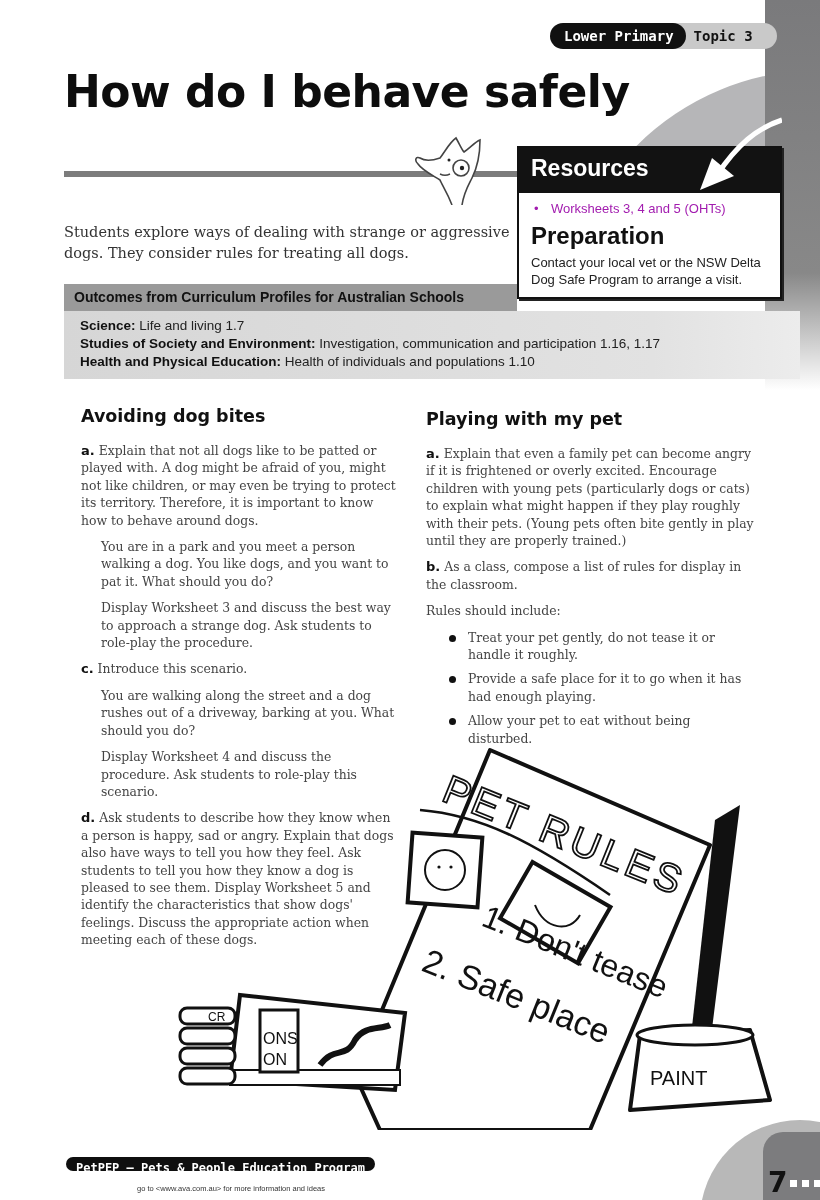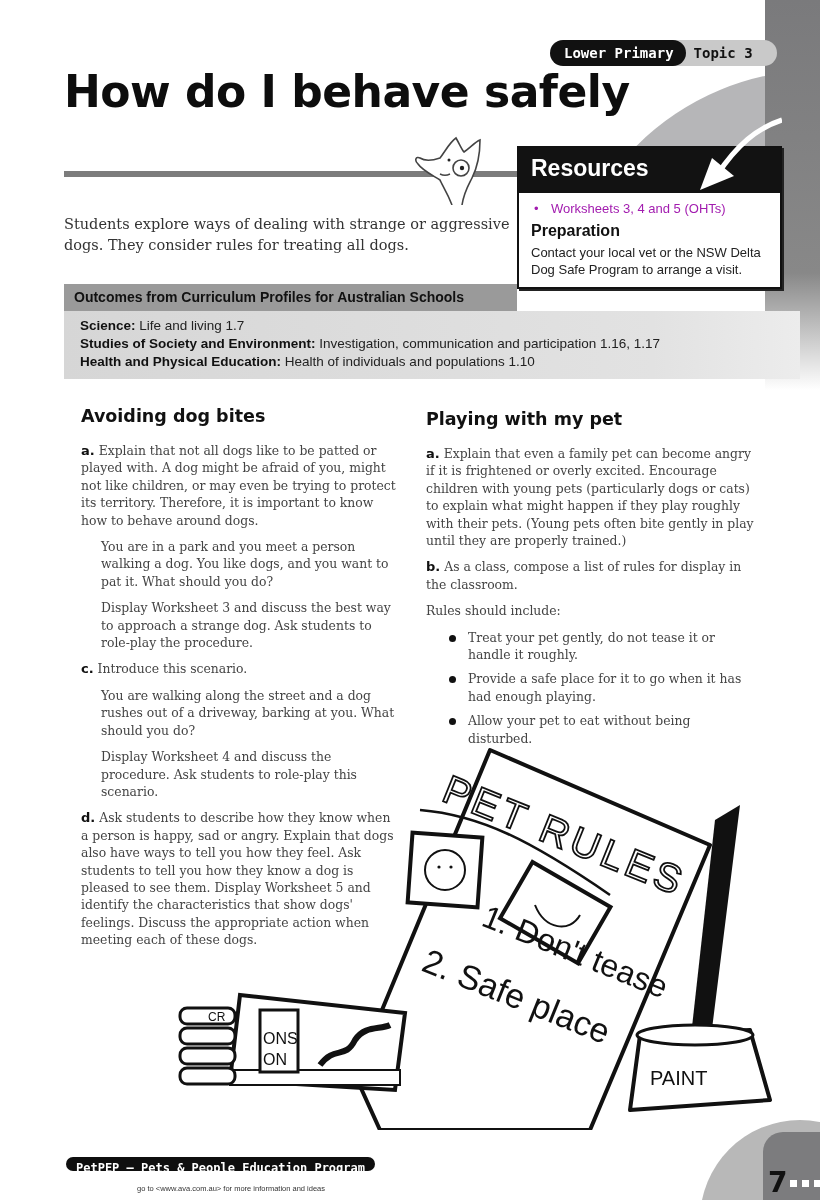--- a/index.html
+++ b/index.html
@@ -5,41 +5,41 @@
   html, body { margin: 0; padding: 0; }
   body { width: 820px; height: 1200px; position: relative; background: #ffffff; overflow: hidden; font-family: "DejaVu Sans", sans-serif; color: #1a1a1a; }
 
   
   .band-top { position: absolute; left: 765px; top: 0; width: 55px; height: 390px; background: linear-gradient(to bottom, #7a7a7c 0%, #888 70%, rgba(255,255,255,0) 100%); }
   .arc-top { position: absolute; left: 560px; top: 70px; width: 520px; height: 520px; border-radius: 50%; background: #b6b6b8; clip-path: polygon(0 0, 205px 0, 205px 80px, 0 80px); }
   .arc-bottom { position: absolute; left: 700px; top: 1120px; width: 200px; height: 200px; border-radius: 50%; background: #b8b8b8; }
   .arc-bottom-dark { position: absolute; left: 763px; top: 1132px; width: 80px; height: 80px; background: #7c7c7e; border-top-left-radius: 20px; }
 
   
-  .topic-tag { position: absolute; left: 550px; top: 23px; height: 43px; display: flex; align-items: flex-end; }
+  .topic-tag { position: absolute; left: 550px; top: 23px; height: 43px; display: flex; align-items: flex-start; }
   .tag-level { background: #111; color: #fff; font-family: "DejaVu Sans Mono", monospace; font-weight: bold; font-size: 14px; padding: 0 12px 0 14px; height: 26px; line-height: 26px; border-radius: 13px; position: relative; z-index: 2; }
   .tag-topic { background: #c9c9c9; color: #111; font-family: "DejaVu Sans Mono", monospace; font-weight: bold; font-size: 14px; height: 26px; line-height: 26px; padding: 0 24px 0 22px; margin-left: -14px; border-radius: 0 13px 13px 0; }
 
   
   .title { position: absolute; left: 64px; top: 66px; margin: 0; font-family: "DejaVu Sans", sans-serif; font-weight: 900; font-size: 44px; line-height: 52px; letter-spacing: -0.5px; color: #0d0d0d; }
   .title-rule { position: absolute; left: 64px; top: 171px; width: 460px; height: 6px; background: #7c7c7c; }
   .dog-mascot { position: absolute; left: 412px; top: 130px; width: 85px; height: 75px; }
 
   
   .resources { position: absolute; left: 517px; top: 146px; width: 261px; border: 2px solid #111; background: #fff; box-shadow: 2px 2px 0 #222; z-index: 3; }
   .resources-head { background: #121212; color: #fff; font-family: "Liberation Sans", sans-serif; font-weight: bold; font-size: 23px; padding: 7px 12px 8px; height: 30px; position: relative; }
   .resources-arrow { position: absolute; right: -2px; top: -58px; width: 100px; height: 110px; }
   .resources-body { padding: 8px 12px 9px 12px; font-family: "Liberation Sans", sans-serif; }
   .res-item { font-size: 13px; color: #a21caf; padding-left: 20px; position: relative; margin-bottom: 6px; }
   .res-item::before { content: "\2022"; position: absolute; left: 3px; top: 0; }
-  .prep-head { font-family: "Liberation Sans", sans-serif; font-weight: bold; font-size: 16px; color: #111; margin: 0 0 4px 0; }
+  .prep-head { font-family: "Liberation Sans", sans-serif; font-weight: bold; font-size: 24px; color: #111; margin: 0 0 4px 0; }
   .prep-text { font-size: 13px; line-height: 17px; color: #222; }
 
   
-  .intro { position: absolute; left: 64px; top: 214px; width: 450px; font-family: "DejaVu Serif", serif; font-size: 14.5px; line-height: 21px; color: #333; margin: 0; }
+  .intro { position: absolute; left: 64px; top: 222px; width: 450px; font-family: "DejaVu Serif", serif; font-size: 14.5px; line-height: 21px; color: #333; margin: 0; }
 
   
   .outcomes-head { position: absolute; left: 64px; top: 284px; width: 453px; height: 27px; background: #9a9a9a; font-family: "Liberation Sans", sans-serif; font-weight: bold; font-size: 14px; line-height: 27px; padding-left: 10px; color: #111; box-sizing: border-box; }
   .outcomes-body { position: absolute; left: 64px; top: 311px; width: 736px; height: 68px; background: linear-gradient(to right, #d6d6d6, #e2e2e2 80%, #ececec); padding: 6px 0 0 16px; box-sizing: border-box; font-family: "Liberation Sans", sans-serif; font-size: 13.5px; line-height: 18px; color: #222; }
   .outcomes-body b { color: #111; }
 
   
   .col { position: absolute; font-family: "DejaVu Serif", serif; font-size: 12.4px; line-height: 17.4px; color: #444; }
   .col-left { left: 81px; top: 405px; width: 318px; }
   .col-right { left: 426px; top: 408px; width: 330px; }

